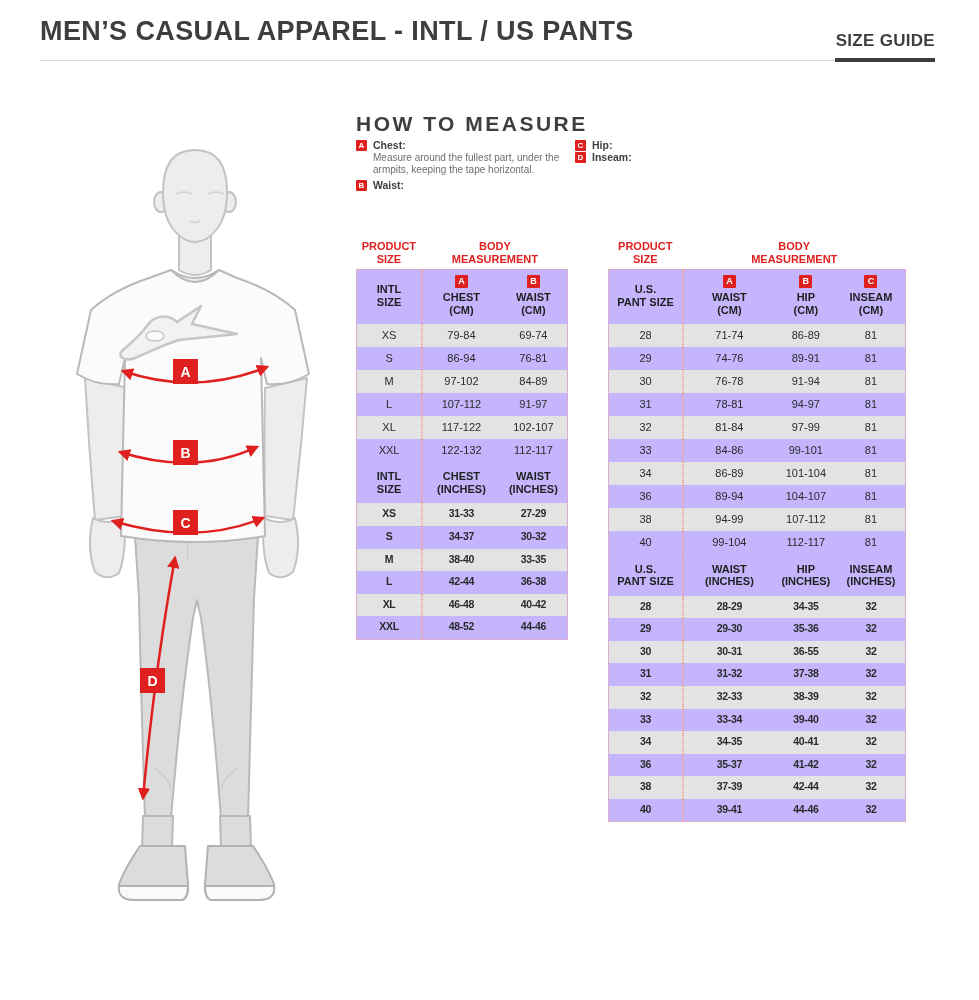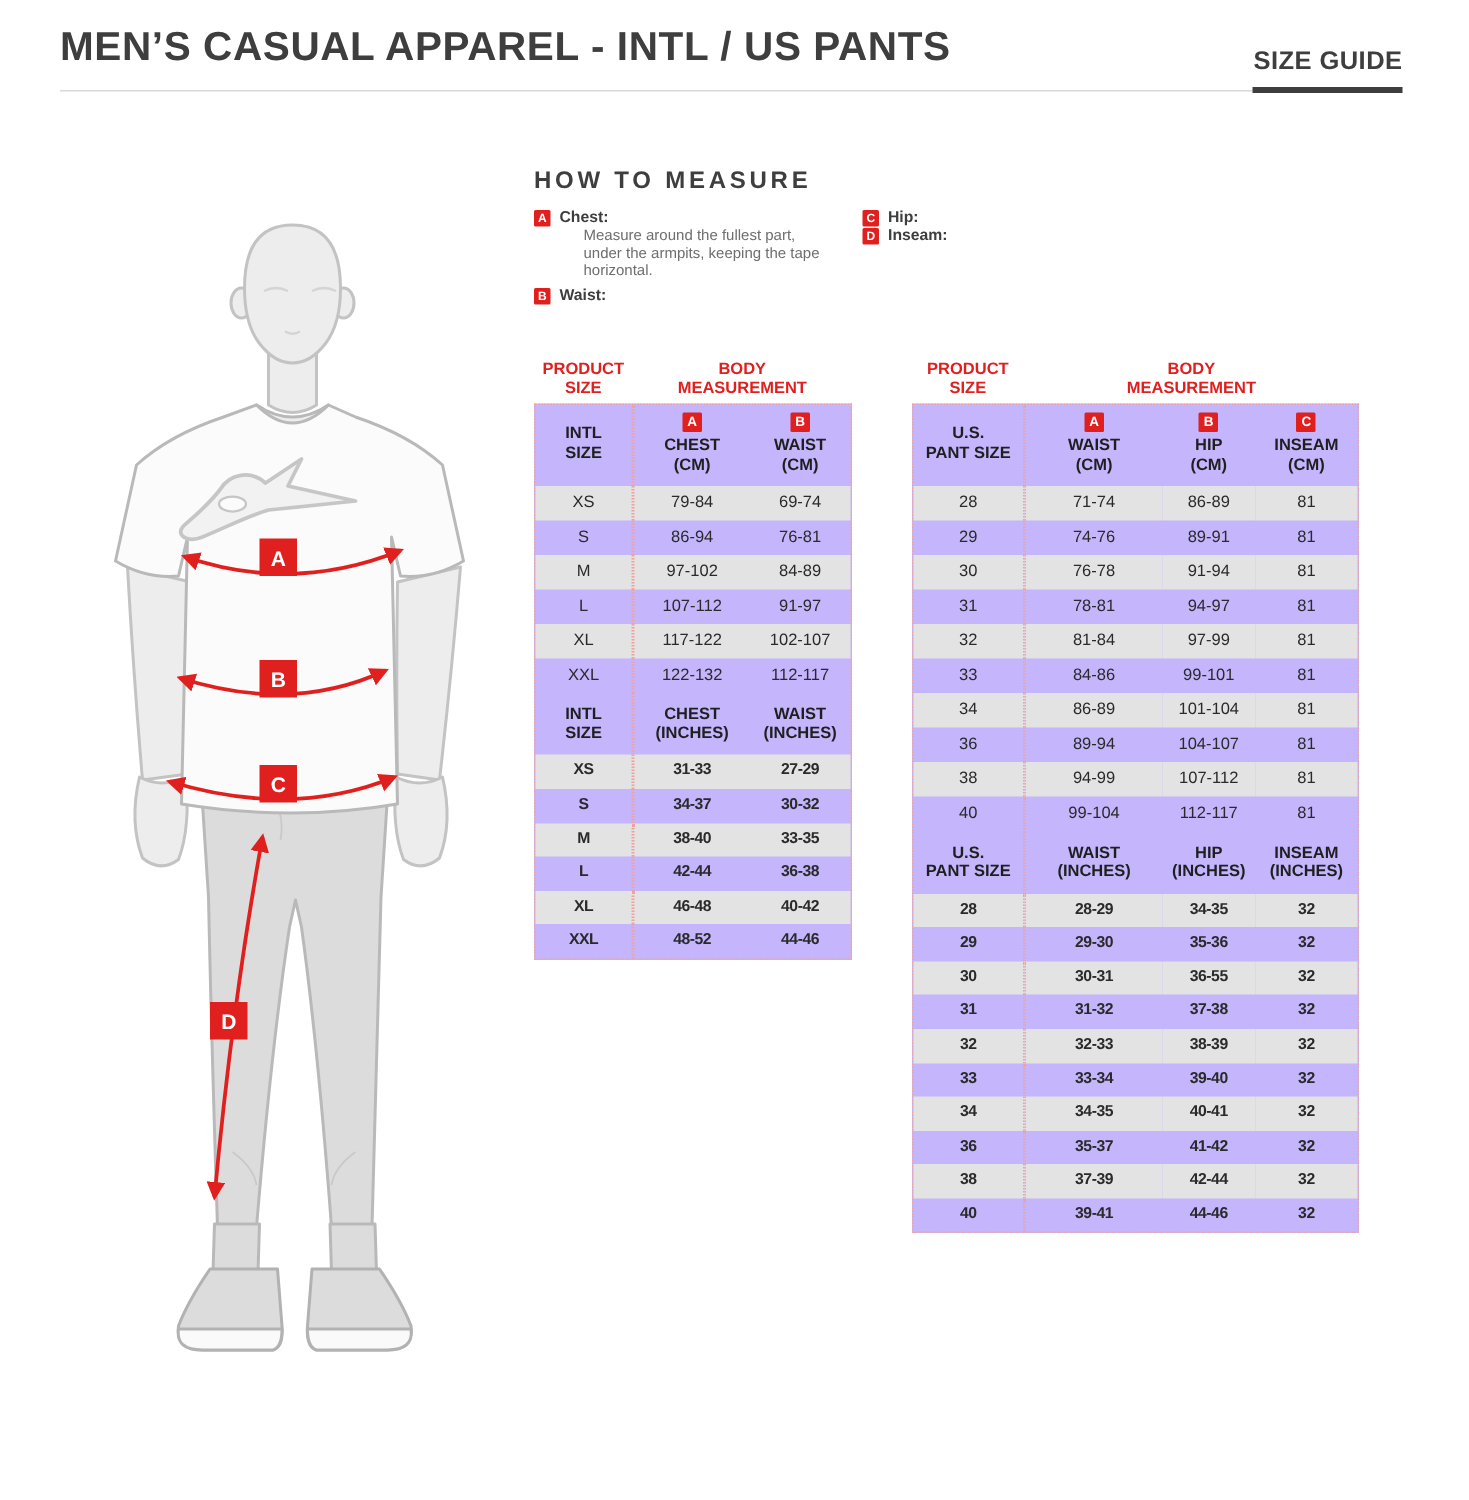--- a/index.html
+++ b/index.html
@@ -16,33 +16,33 @@
     position:absolute; right:44px; top:31px;
     font-size:17px; font-weight:bold; color:#3e3e3e; letter-spacing:0.3px;
   }
   .rules { position:absolute; left:40px; right:44px; top:58px; height:4px; }
   .rule-light { position:absolute; left:0; right:100px; top:2px; height:1px; background:#d9d9d9; }
   .rule-dark { position:absolute; right:0; top:0; width:100px; height:4px; background:#3e3e3e; }
 
   
   .htm-title {
     position:absolute; left:356px; top:112px;
-    font-size:16px; font-weight:bold; letter-spacing:2.5px; color:#3e3e3e;
+    font-size:21px; font-weight:bold; letter-spacing:2.5px; color:#3e3e3e;
   }
   .htm-col { position:absolute; top:139px; }
   .htm-col1 { left:356px; width:212px; }
   .htm-col2 { left:575px; width:242px; }
   .htm-item { position:relative; padding-left:17px; }
   .htm-badge {
     position:absolute; left:0; top:1px; width:11px; height:11px;
     background:#e0201f; color:#fff; font-size:8px; font-weight:bold;
     text-align:center; line-height:11px; border-radius:1px;
   }
   .htm-label { font-size:10.5px; font-weight:bold; color:#3e3e3e; line-height:12px; }
-  .htm-text  { font-size:10px; color:#6e6e6e; line-height:11.5px; margin:1px 16px 4px; }
+  .htm-text  { font-size:10px; color:#6e6e6e; line-height:11.5px; margin:1px 0 4px; }
 
   
   .tbl-block { position:absolute; top:240px; }
   .tops-block  { left:356px; width:212px; }
   .pants-block { left:608px; width:298px; }
   .tbl-title { margin:0 0 10px 0; font-size:31px; font-weight:bold; letter-spacing:0.5px; color:#3e3e3e; }
   .red-heads { display:flex; margin-bottom:4px; }
   .rh {
     color:#e0201f; font-weight:bold; font-size:11px; line-height:1.15;
     text-align:center; white-space:pre-line;

